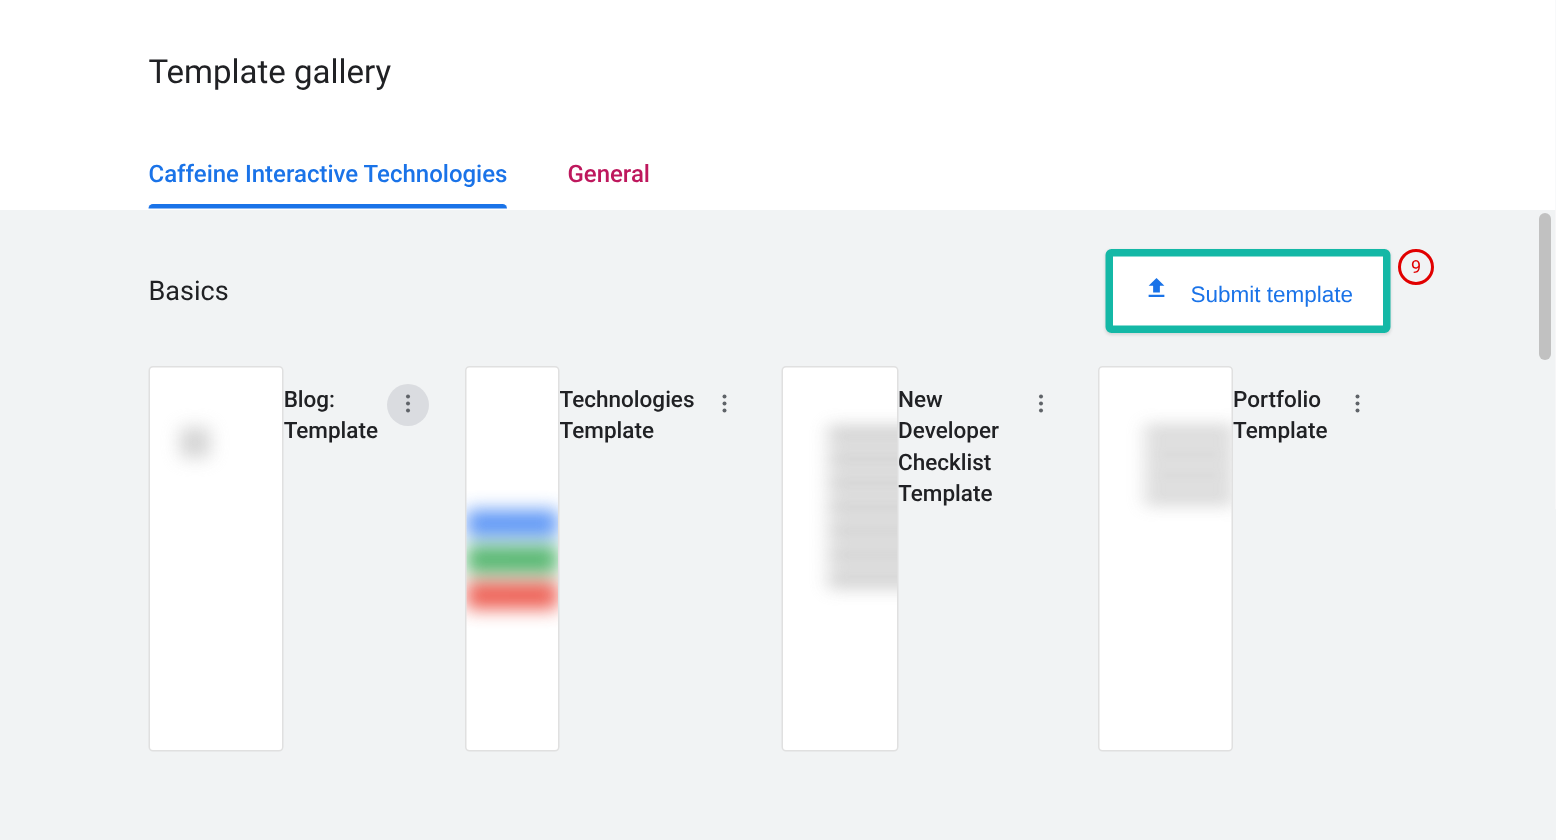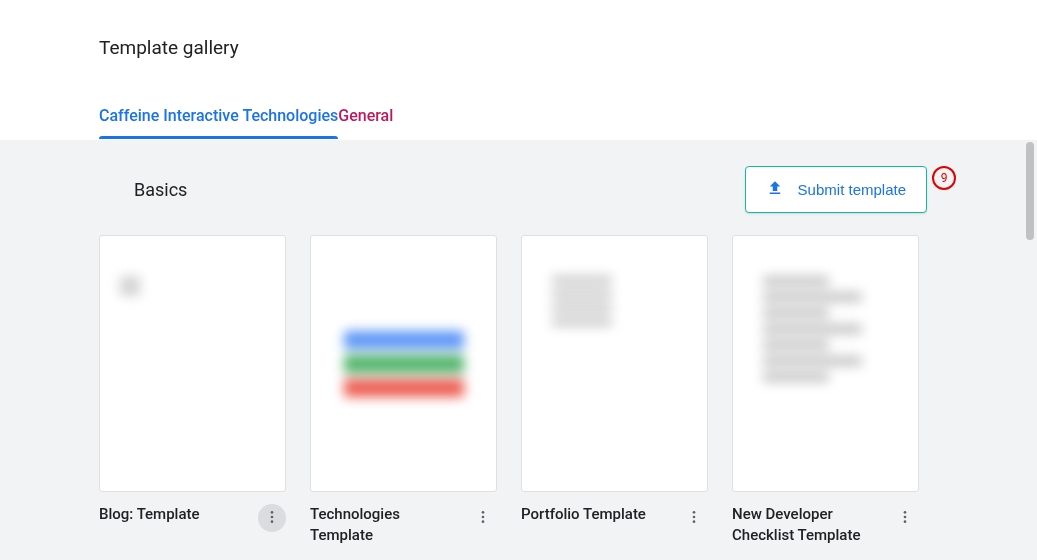--- a/index.html
+++ b/index.html
@@ -12,29 +12,30 @@
       width: 1037px;
       height: 560px;
       background: #ffffff;
       position: relative;
       overflow: hidden;
     }
     .page-title {
       position: absolute;
       top: 36px;
       left: 99px;
-      font-size: 19px;
+      font-size: 22px;
       font-weight: 400;
       color: #202124;
     }
     .tabs {
       position: absolute;
       top: 106px;
       left: 99px;
       display: flex;
+      gap: 40px;
     }
     .tab {
       font-size: 16px;
       font-weight: 500;
       color: #be185d;
       padding-bottom: 14px;
       cursor: pointer;
       position: relative;
     }
     .tab.active {
@@ -56,33 +57,32 @@
       left: 0;
       right: 0;
       bottom: 0;
       background: #f1f3f4;
     }
     .section-header {
       display: flex;
       justify-content: space-between;
       align-items: center;
       padding: 26px 110px 0 99px;
-      margin-left: 35px;
     }
     .section-title {
       font-size: 18px;
       font-weight: 400;
       color: #202124;
     }
     .submit-button {
       display: inline-flex;
-      align-items: center;
+      align-items: flex-end;
       gap: 14px;
       background: #ffffff;
-      border: 1px solid #14b8a6;
+      border: 5px solid #14b8a6;
       border-radius: 4px;
       padding: 12px 20px;
       font-size: 15px;
       font-weight: 500;
       color: #1a73e8;
       cursor: pointer;
       box-shadow: 0 1px 2px rgba(60,64,67,0.15);
     }
     .submit-button svg {
       width: 18px;
@@ -105,21 +105,21 @@
       z-index: 10;
     }
     .templates-grid {
       display: flex;
       gap: 24px;
       padding: 22px 0 0 99px;
     }
     .template-card {
       width: 187px;
       display: flex;
-      flex-direction: column;
+      flex-direction: row;
     }
     .template-thumbnail {
       width: 187px;
       height: 257px;
       background: #ffffff;
       border: 1px solid #e0e0e0;
       border-radius: 3px;
       cursor: pointer;
       display: flex;
       align-items: center;
@@ -276,20 +276,46 @@
                 <circle cx="12" cy="12" r="2"></circle>
                 <circle cx="12" cy="19" r="2"></circle>
               </svg>
           </span>
         </button>
       </div>
     </div>
 
     <div class="template-card">
       <div class="template-thumbnail">
+        <div class="blur-content thumb3-inner">
+          <div class="short"></div>
+          <div class="long"></div>
+          <div class="short"></div>
+          <div class="long"></div>
+          <div class="short"></div>
+          <div class="long"></div>
+          <div class="short"></div>
+        </div>
+      </div>
+      <div class="template-caption-row">
+        <div class="template-title">New Developer Checklist Template</div>
+        <button class="more-button">
+          <span>
+            <svg viewBox="0 0 24 24" fill="#5f6368">
+                <circle cx="12" cy="5" r="2"></circle>
+                <circle cx="12" cy="12" r="2"></circle>
+                <circle cx="12" cy="19" r="2"></circle>
+              </svg>
+          </span>
+        </button>
+      </div>
+    </div>
+
+    <div class="template-card">
+      <div class="template-thumbnail">
         <div class="blur-content thumb4-inner">
           <div></div>
             <div></div>
             <div></div>
             <div></div>
         </div>
       </div>
       <div class="template-caption-row">
         <div class="template-title">Portfolio Template</div>
         <button class="more-button">
@@ -297,44 +323,18 @@
             <svg viewBox="0 0 24 24" fill="#5f6368">
                 <circle cx="12" cy="5" r="2"></circle>
                 <circle cx="12" cy="12" r="2"></circle>
                 <circle cx="12" cy="19" r="2"></circle>
               </svg>
           </span>
         </button>
       </div>
     </div>
 
-    <div class="template-card">
-      <div class="template-thumbnail">
-        <div class="blur-content thumb3-inner">
-          <div class="short"></div>
-          <div class="long"></div>
-          <div class="short"></div>
-          <div class="long"></div>
-          <div class="short"></div>
-          <div class="long"></div>
-          <div class="short"></div>
-        </div>
-      </div>
-      <div class="template-caption-row">
-        <div class="template-title">New Developer Checklist Template</div>
-        <button class="more-button">
-          <span>
-            <svg viewBox="0 0 24 24" fill="#5f6368">
-                <circle cx="12" cy="5" r="2"></circle>
-                <circle cx="12" cy="12" r="2"></circle>
-                <circle cx="12" cy="19" r="2"></circle>
-              </svg>
-          </span>
-        </button>
-      </div>
-    </div>
-
   </div>
 </div>
 
 <div class="annotation-badge">9</div>
 
 <div class="scrollbar-track"></div>
 
 </body></html>

